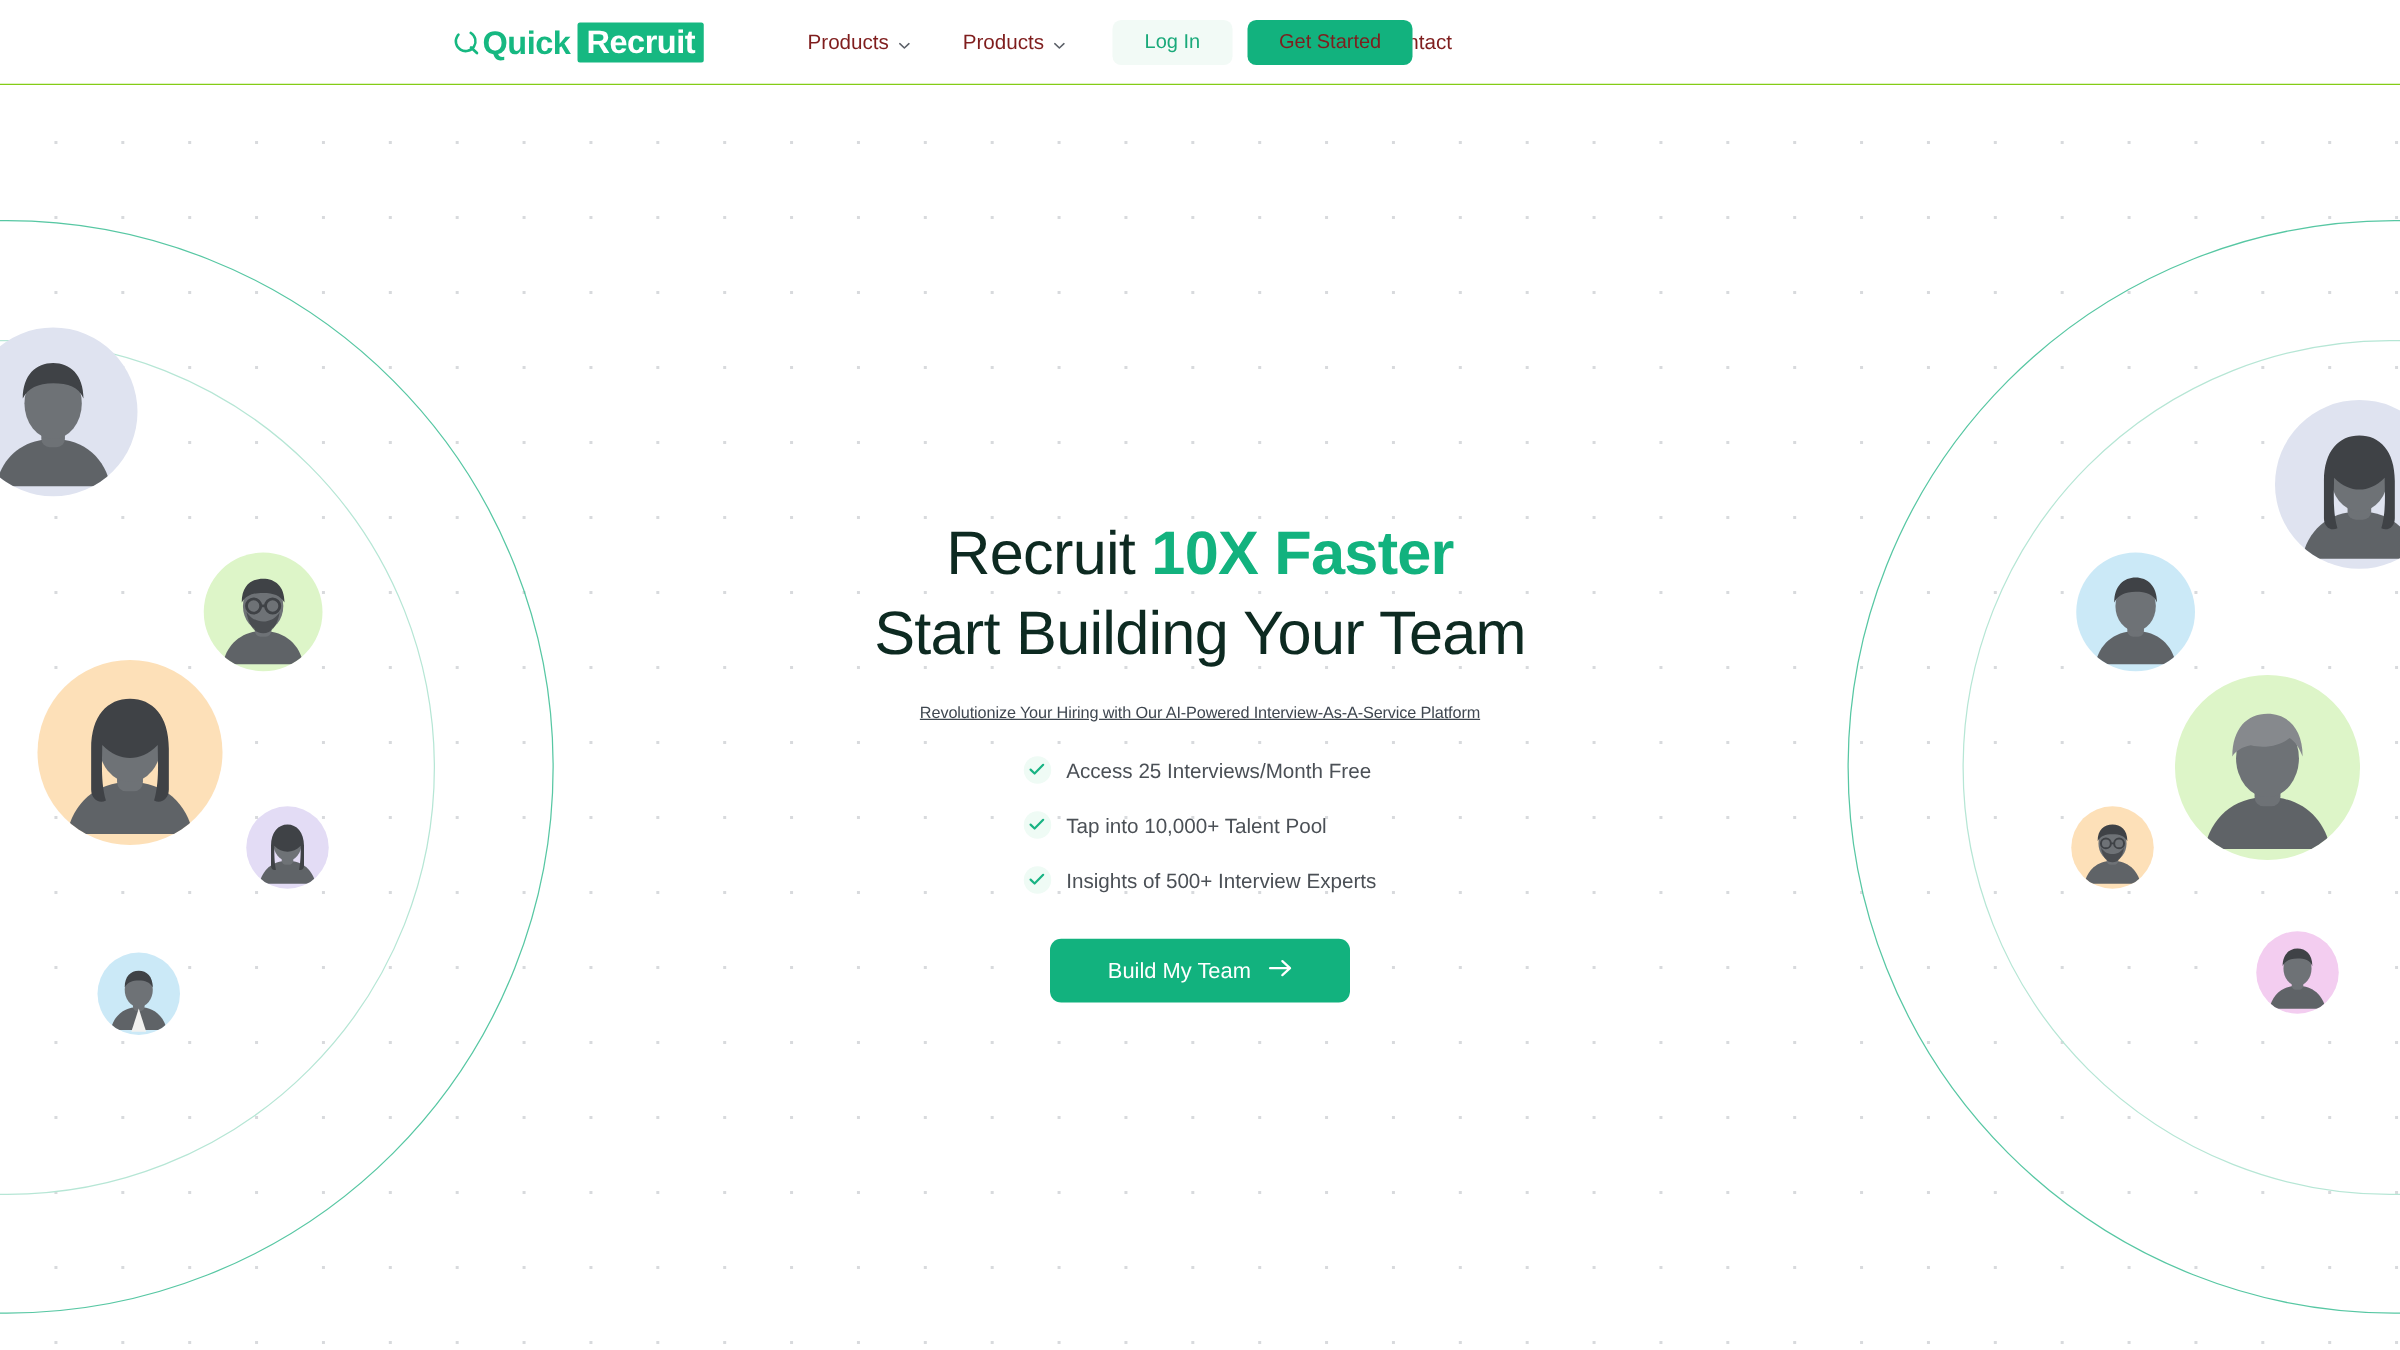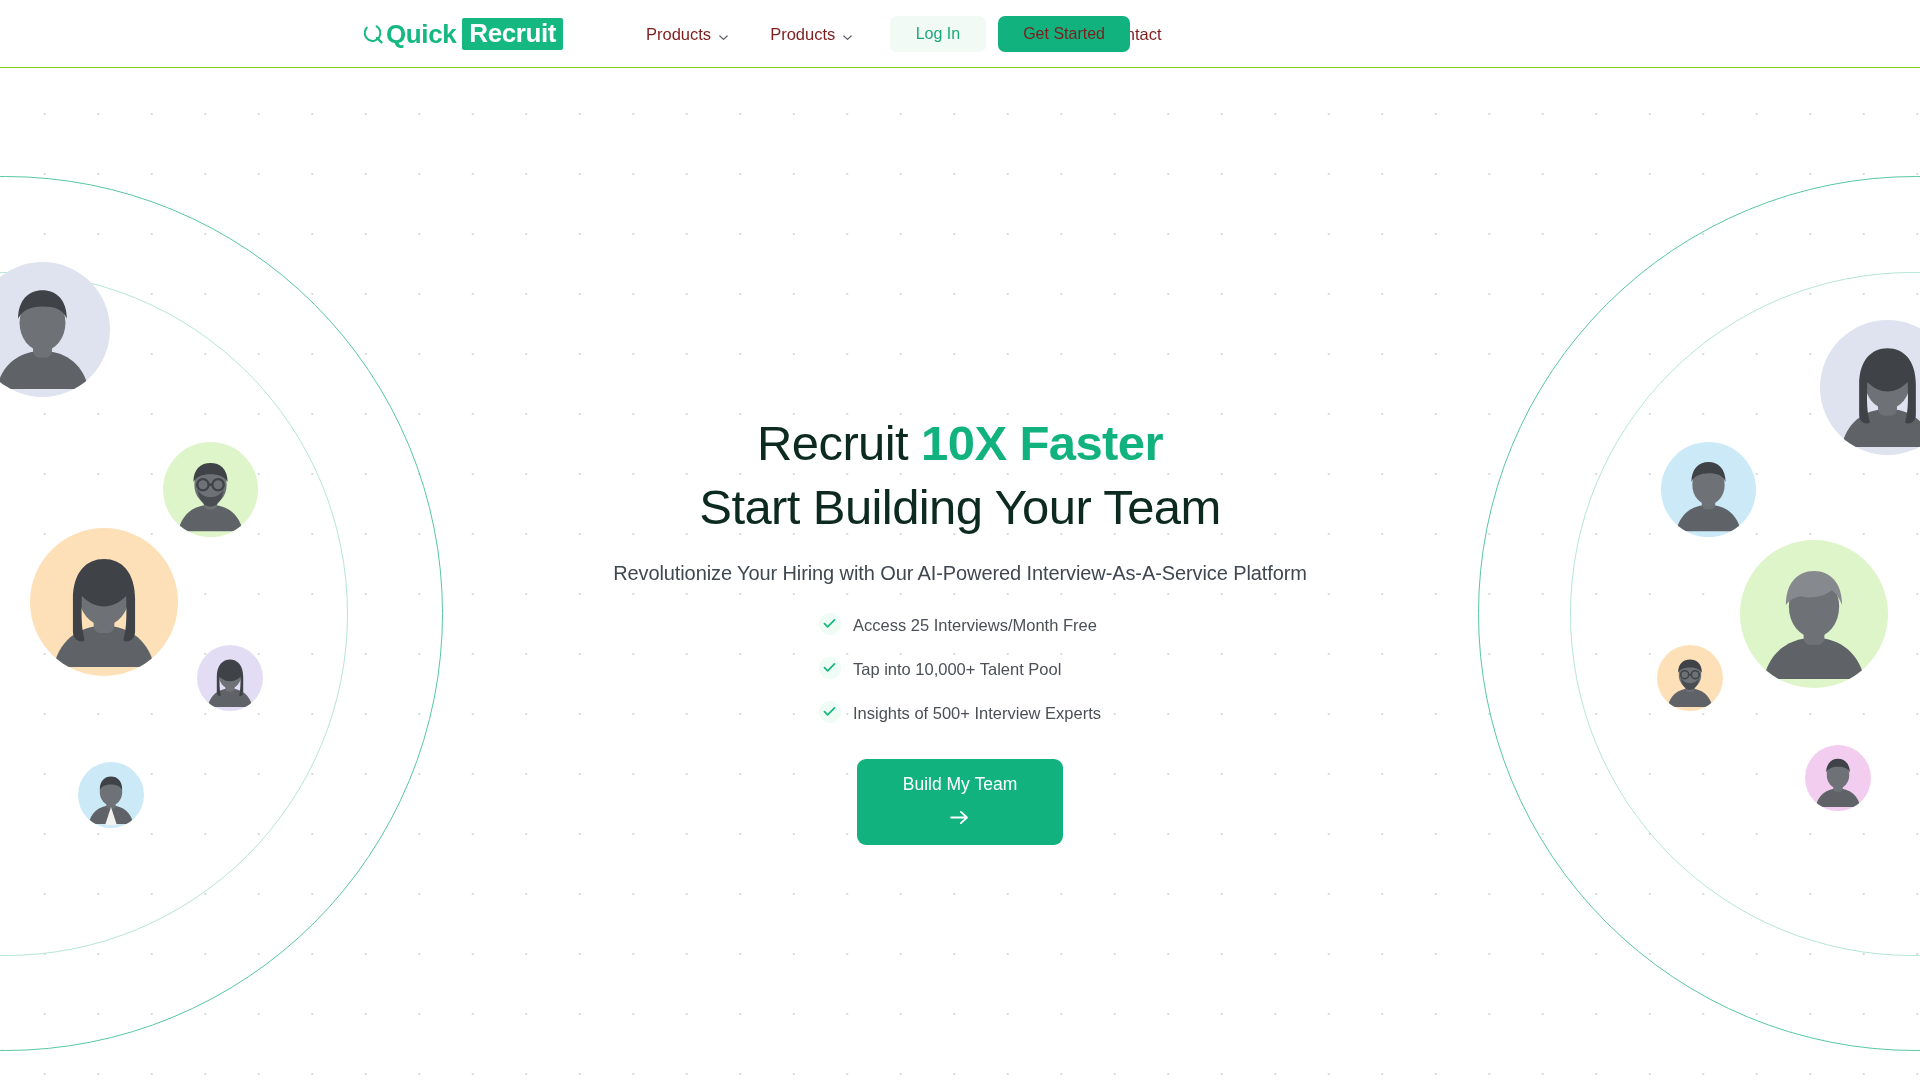--- a/index.html
+++ b/index.html
@@ -73,37 +73,37 @@
     position:absolute; left:50%; transform:translateX(-50%);
     top:333px; width:760px; text-align:center;margin-top:15px;
   }
   .h1{
     font-size:49px; line-height:1.12; font-weight:400;
     color:#0d2a21; letter-spacing:-0.6px;
   }
   .h1 .accent{ color:#12b27e; font-weight:700; }
   .h1 .line2{ display:block; margin-top:9px; }
   .sub{
-    margin-top:27px; font-size:20px; color:#3f4750; letter-spacing:-0.1px;
+    margin-top:27px; font-size:13px; color:#3f4750; letter-spacing:-0.1px;text-decoration:underline;
   }
   .features{ margin-top:28px; display:inline-block; text-align:left; }
   .feature{
     display:flex; align-items:flex-end; gap:12px;
     margin-bottom:22px; font-size:16.5px; color:#4b5056;
   }
   .feature:last-child{ margin-bottom:0; }
   .check{
     width:22px; height:22px; border-radius:50%; background:#effbf5;
     display:flex; align-items:center; justify-content:center; flex:0 0 22px;
   }
   .cta-wrap{ margin-top:36px; }
   .btn-cta{
     background:#12b27e; color:#fff; border:none; font-family:inherit;
     font-size:17.5px; padding:15px 46px; border-radius:9px; cursor:pointer;
-    display:inline-flex; align-items:center; gap:14px;flex-direction:column;
+    display:inline-flex; align-items:center; gap:14px;
   }
 
   
   .avatar{
     position:absolute; border-radius:50%; overflow:hidden; z-index:10;
     display:flex; align-items:flex-end; justify-content:center;
   }
   .avatar svg{ display:block; }
 </style>
 </head>

